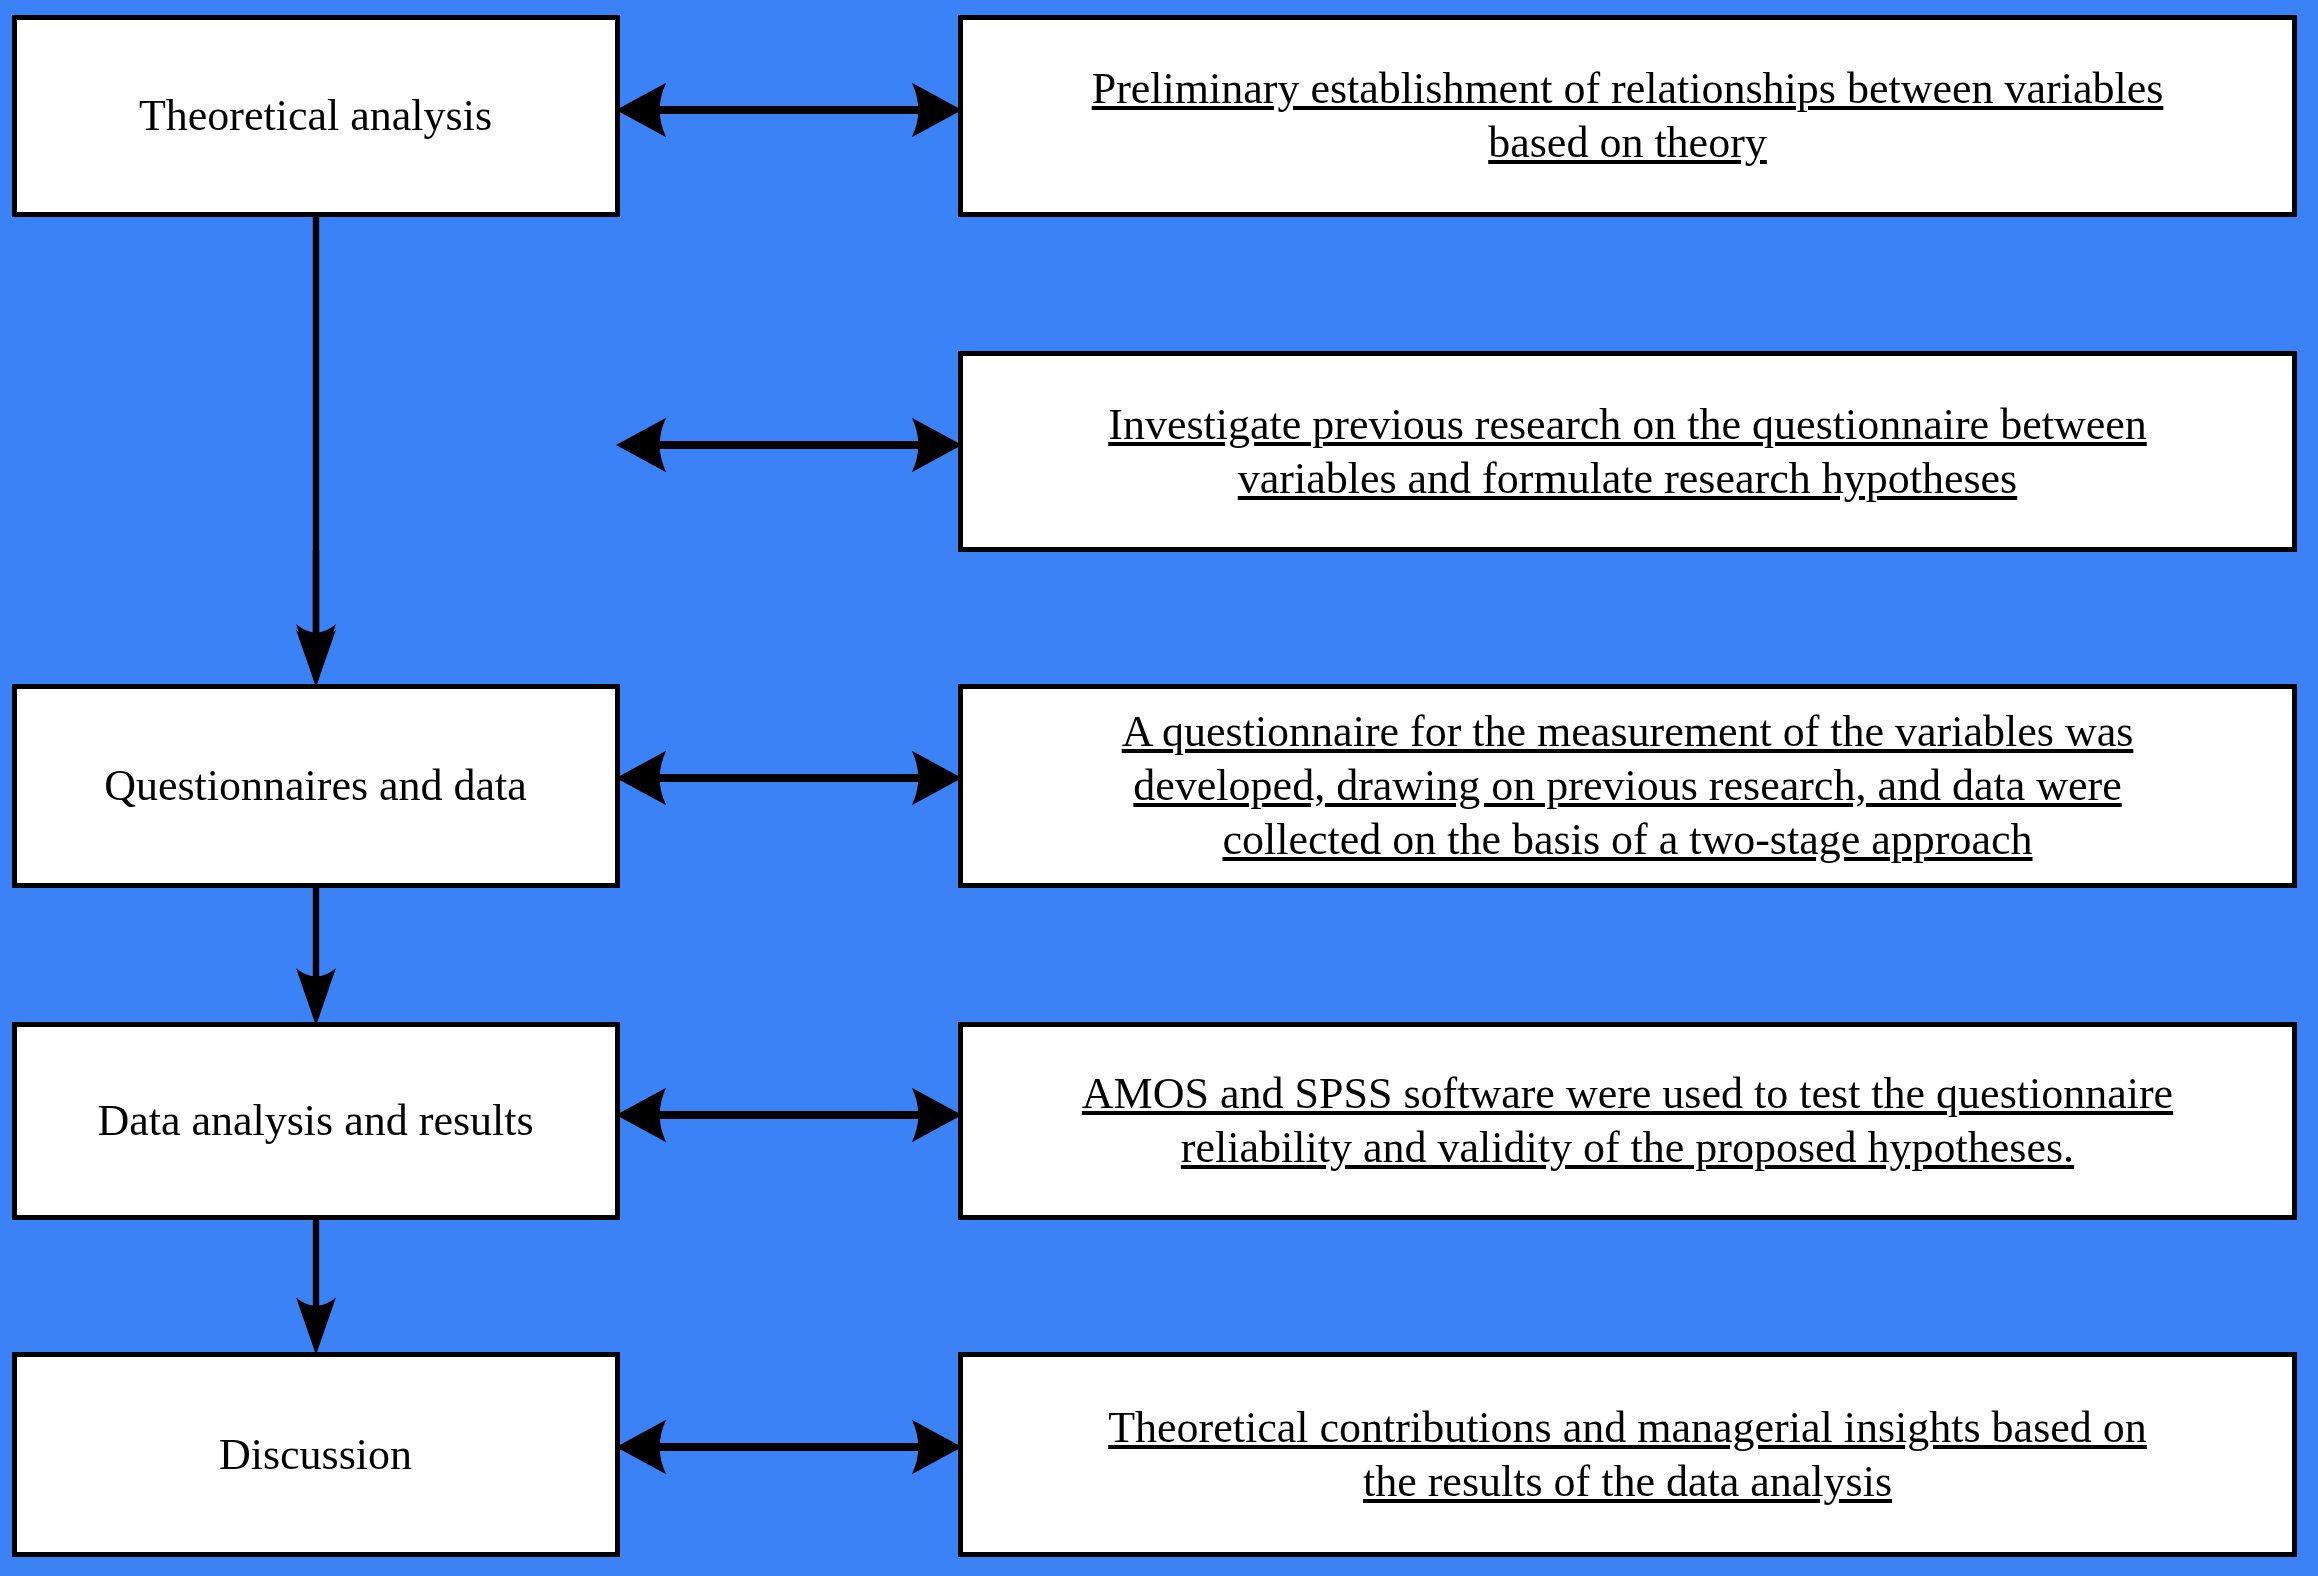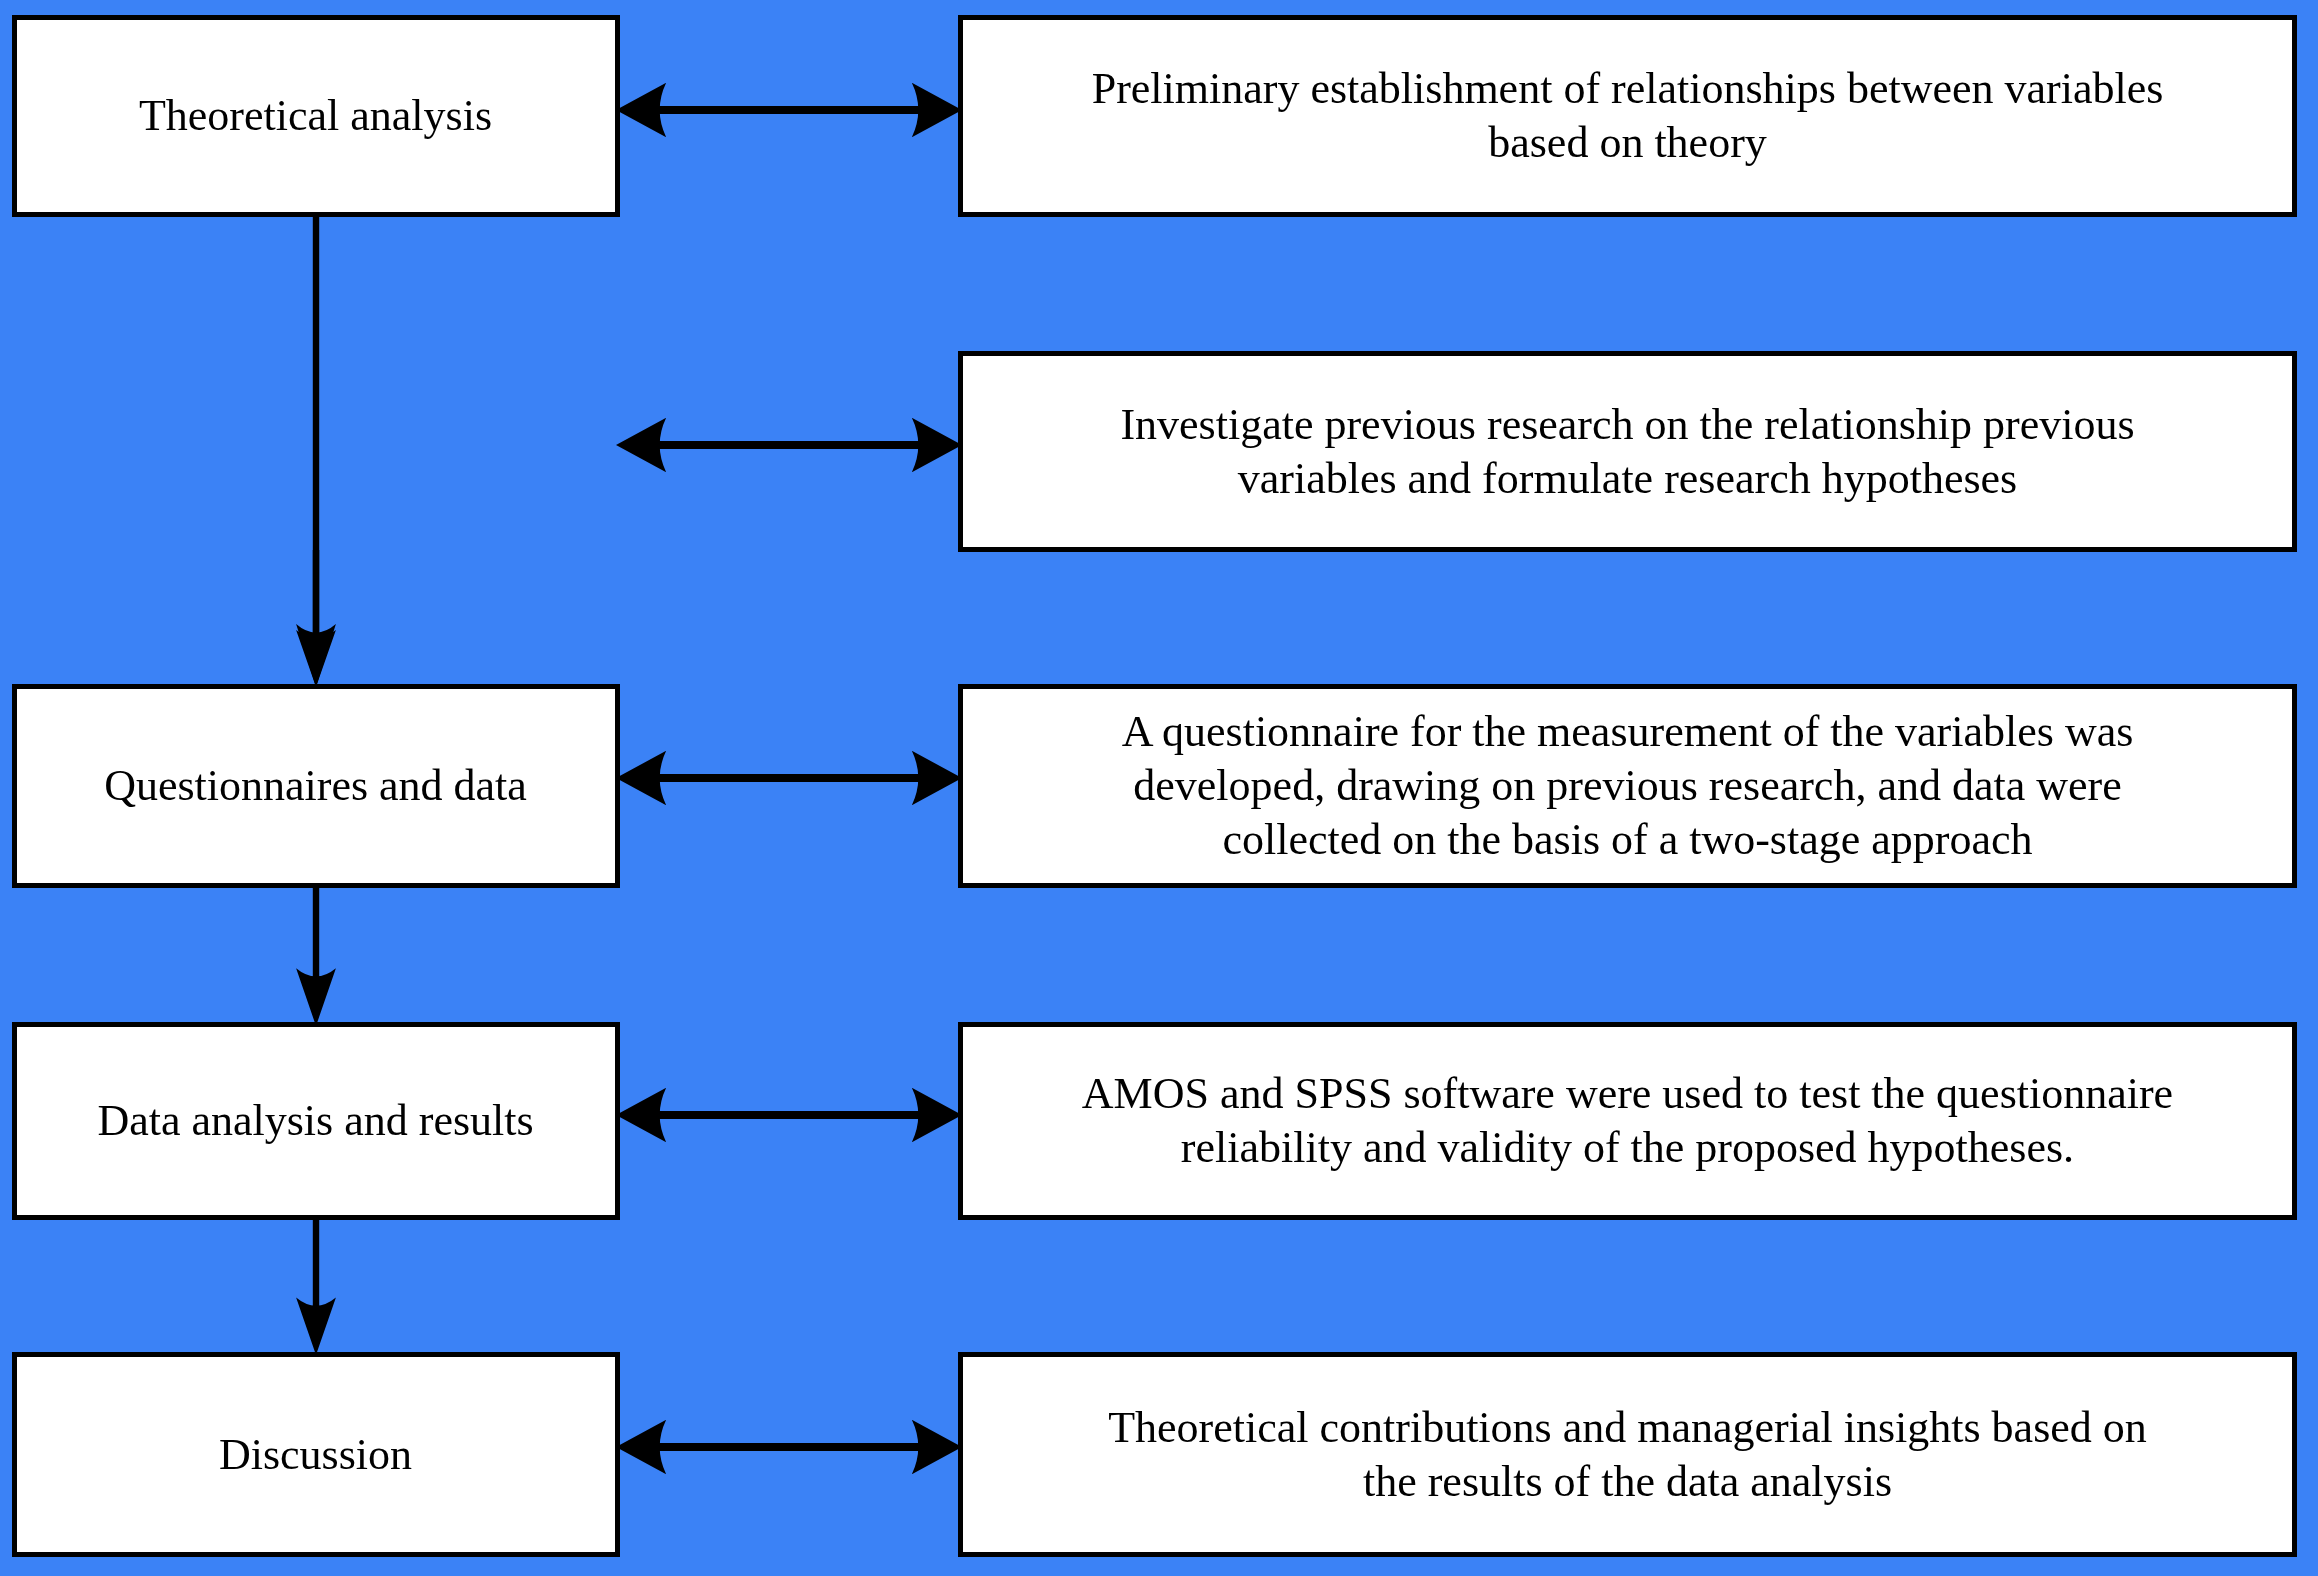--- a/index.html
+++ b/index.html
@@ -38,21 +38,21 @@
   }
   .stage-col .box-text {
     font-size: 44px;
   }
   .desc-col .box-text {
     font-size: 44px;
     line-height: 1.22;
   }
   
   .stage-col { left: 11.5px;   width: 608px;  }
-  .desc-col  { left: 958px; width: 1339px; }
+  .desc-col  { left: 958px; width: 1339px; text-decoration: underline; }
 
   
   .row-1 { top: 15px;   height: 202px; }
   .row-2 { top: 351px;  height: 201px; }
   .row-3 { top: 684px;  height: 204px; }
   .row-4 { top: 1022px; height: 198px; }
   .row-5 { top: 1352px; height: 205px; }
 
   
   .connector {
@@ -93,21 +93,21 @@
 
   <div class="stage-box stage-col row-1">
     <span class="box-text">Theoretical analysis</span>
   </div>
   <div class="stage-box desc-col row-1">
     <span class="box-text">Preliminary establishment of relationships between variables
 based on theory</span>
   </div>
 
   <div class="stage-box desc-col row-2">
-    <span class="box-text">Investigate previous research on the relationship previous
+    <span class="box-text">Investigate previous research on the questionnaire between
 variables and formulate research hypotheses</span>
   </div>
 
   <div class="stage-box stage-col row-3">
     <span class="box-text">Questionnaires and data</span>
   </div>
   <div class="stage-box desc-col row-3">
     <span class="box-text">A questionnaire for the measurement of the variables was
 developed, drawing on previous research, and data were
 collected on the basis of a two-stage approach</span>

